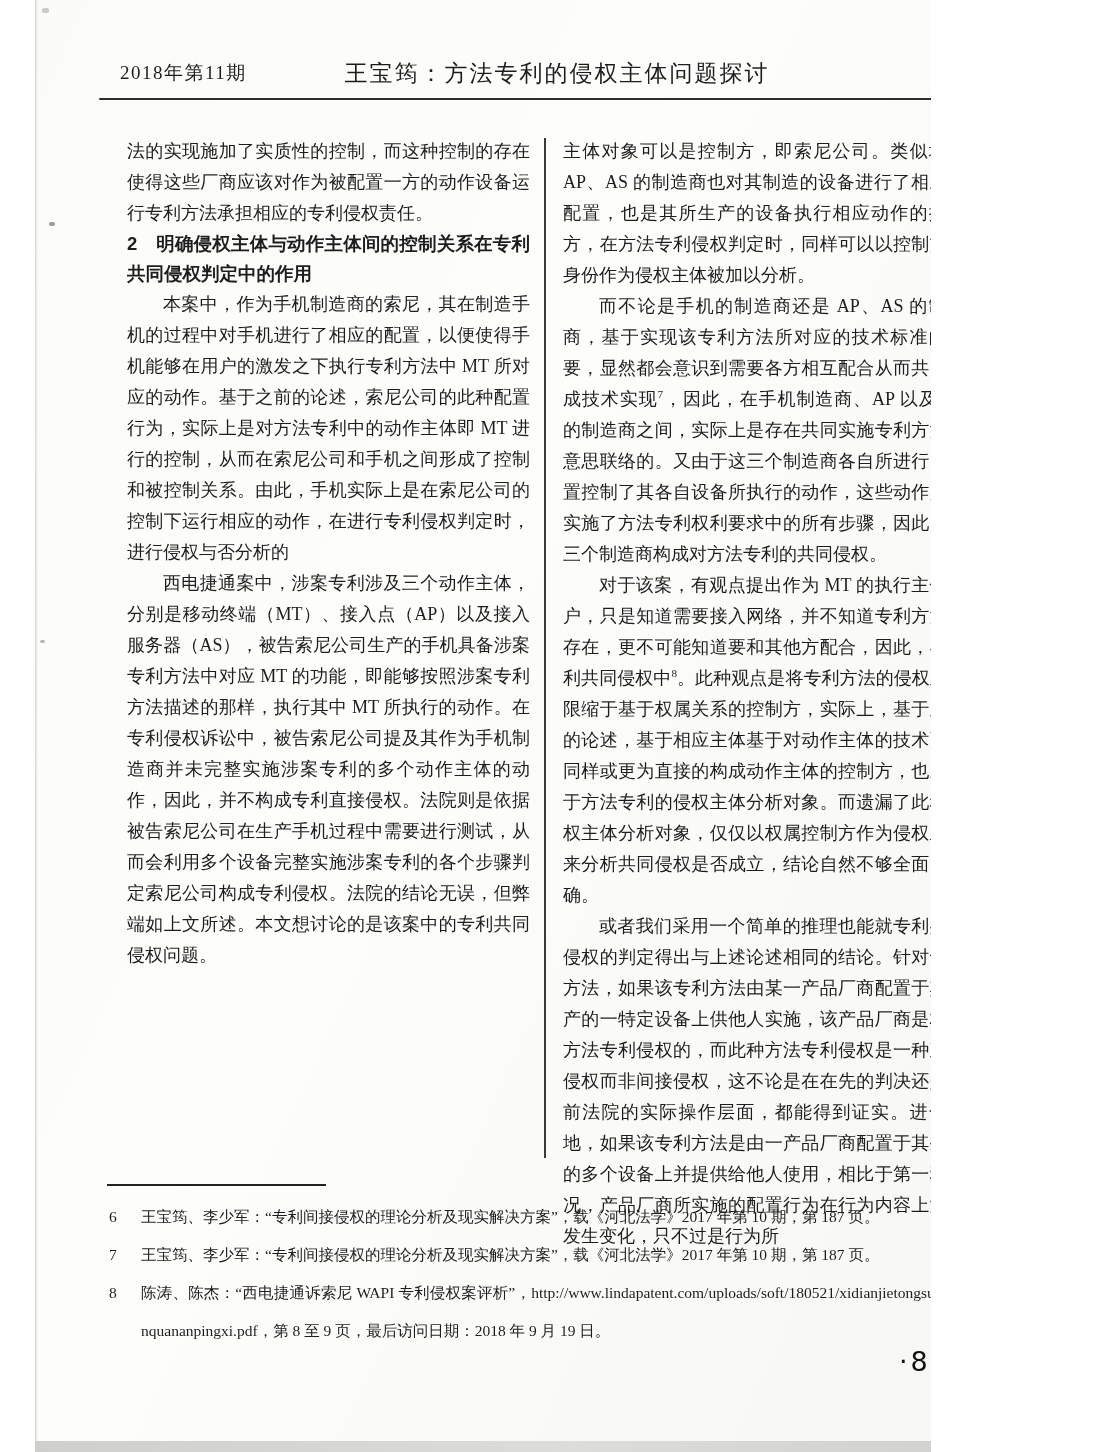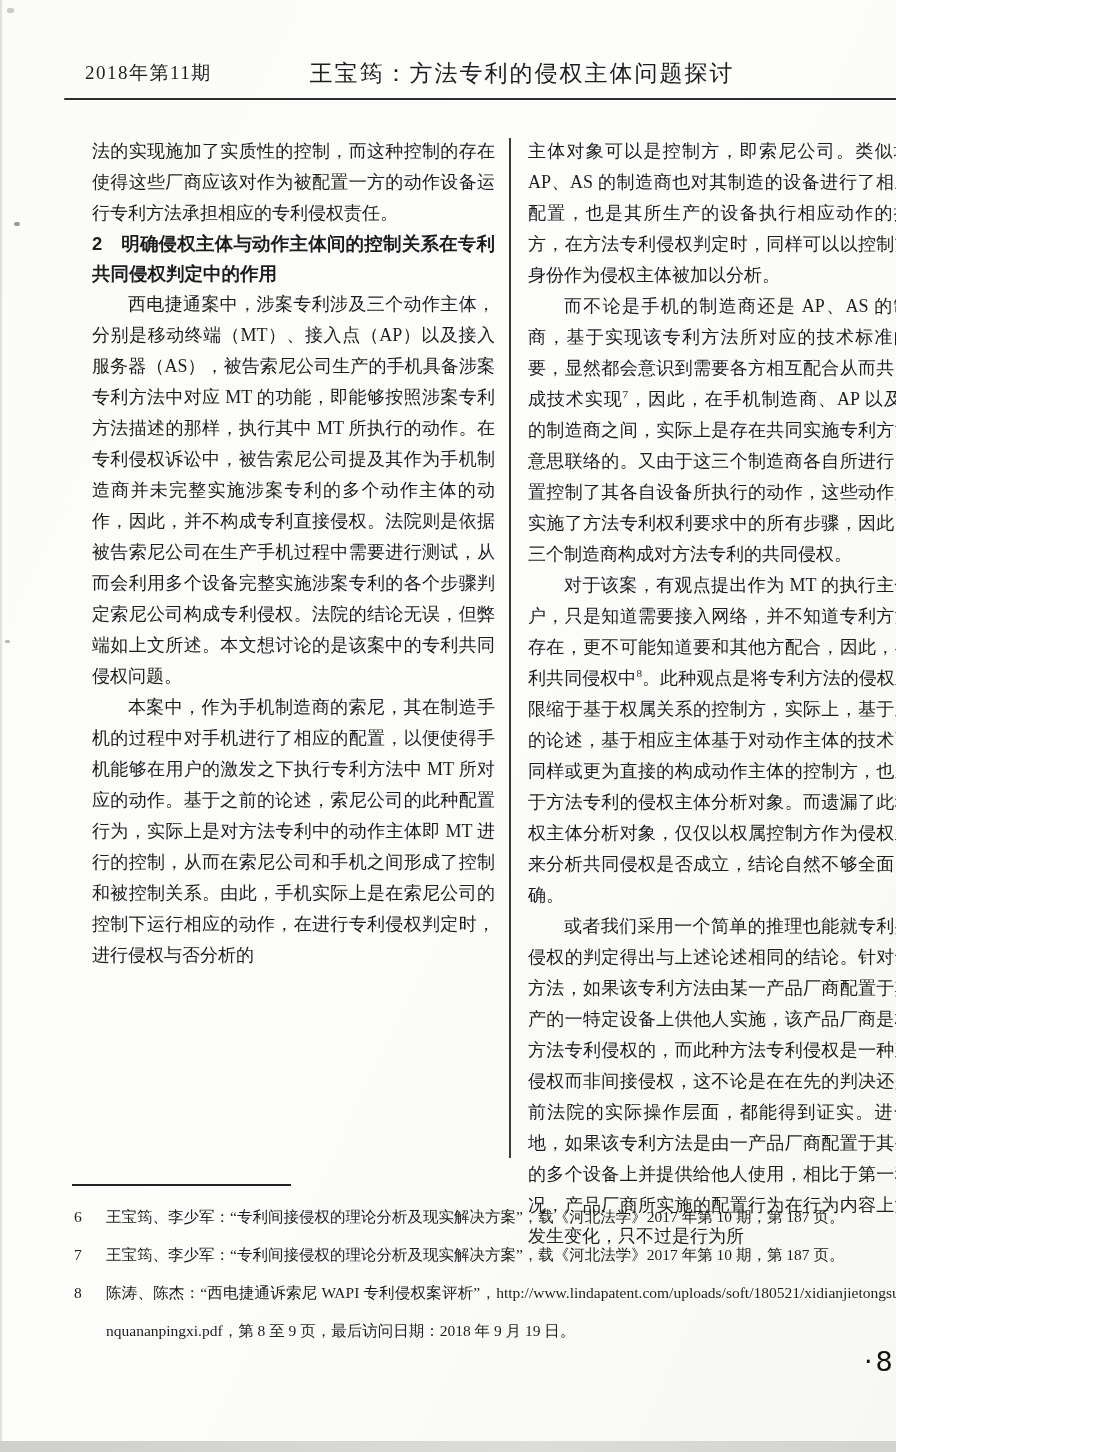--- a/index.html
+++ b/index.html
@@ -1,20 +1,21 @@
 <!DOCTYPE html>
 <html><head>
 <meta charset="utf-8">
 <style>
   html,body { margin:0; padding:0; }
   .page {
     position:relative; width:896px; height:1452px; overflow:hidden;
     background:linear-gradient(115deg,#fbfbf8 0%,#fdfdfc 45%,#f7f7f4 100%);
     font-family:"Liberation Serif","DejaVu Serif",serif;
     color:#1d1d1d;
+    margin-left:35px;
   }
   
   .header-issue { position:absolute; left:85px; top:60px; font-size:19px; letter-spacing:1.5px; }
   .header-title { position:absolute; left:0; top:58px; width:1044px; text-align:center; font-size:23px; letter-spacing:2px; }
   .header-rule  { position:absolute; left:64px; top:98px; width:963px; height:2px; background:#2e2e2e; border-radius:1px; }
   
   .col { position:absolute; top:136px; width:403px; font-size:18px; line-height:31px; text-align:justify; }
   .col-left  { left:92px; }
   .col-right { left:528px; }
   .col p { margin:0; }
@@ -59,22 +60,22 @@
 
   <div class="header-issue">2018年第11期</div>
   <div class="header-title">王宝筠：方法专利的侵权主体问题探讨</div>
   <div class="header-rule"></div>
 
   <div class="column-divider"></div>
 
   <div class="col col-left">
     <p>法的实现施加了实质性的控制，而这种控制的存在使得这些厂商应该对作为被配置一方的动作设备运行专利方法承担相应的专利侵权责任。</p>
     <p class="section-heading">2　明确侵权主体与动作主体间的控制关系在专利共同侵权判定中的作用</p>
+    <p class="indent">本案中，作为手机制造商的索尼，其在制造手机的过程中对手机进行了相应的配置，以便使得手机能够在用户的激发之下执行专利方法中 MT 所对应的动作。基于之前的论述，索尼公司的此种配置行为，实际上是对方法专利中的动作主体即 MT 进行的控制，从而在索尼公司和手机之间形成了控制和被控制关系。由此，手机实际上是在索尼公司的控制下运行相应的动作，在进行专利侵权判定时，进行侵权与否分析的</p>
     <p class="indent">西电捷通案中，涉案专利涉及三个动作主体，分别是移动终端（MT）、接入点（AP）以及接入服务器（AS），被告索尼公司生产的手机具备涉案专利方法中对应 MT 的功能，即能够按照涉案专利方法描述的那样，执行其中 MT 所执行的动作。在专利侵权诉讼中，被告索尼公司提及其作为手机制造商并未完整实施涉案专利的多个动作主体的动作，因此，并不构成专利直接侵权。法院则是依据被告索尼公司在生产手机过程中需要进行测试，从而会利用多个设备完整实施涉案专利的各个步骤判定索尼公司构成专利侵权。法院的结论无误，但弊端如上文所述。本文想讨论的是该案中的专利共同侵权问题。</p>
-    <p class="indent">本案中，作为手机制造商的索尼，其在制造手机的过程中对手机进行了相应的配置，以便使得手机能够在用户的激发之下执行专利方法中 MT 所对应的动作。基于之前的论述，索尼公司的此种配置行为，实际上是对方法专利中的动作主体即 MT 进行的控制，从而在索尼公司和手机之间形成了控制和被控制关系。由此，手机实际上是在索尼公司的控制下运行相应的动作，在进行专利侵权判定时，进行侵权与否分析的</p>
   </div>
 
   <div class="col col-right">
     <p>主体对象可以是控制方，即索尼公司。类似地，AP、AS 的制造商也对其制造的设备进行了相应的配置，也是其所生产的设备执行相应动作的控制方，在方法专利侵权判定时，同样可以以控制方的身份作为侵权主体被加以分析。</p>
     <p class="indent"><span>而不论是手机的制造商还是 AP、AS 的制造商，基于实现该专利方法所对应的技术标准的需要，显然都会意识到需要各方相互配合从而共同达成技术实现</span><sup>7</sup><span>，因此，在手机制造商、AP 以及 AS 的制造商之间，实际上是存在共同实施专利方法的意思联络的。又由于这三个制造商各自所进行的配置控制了其各自设备所执行的动作，这些动作完整实施了方法专利权利要求中的所有步骤，因此，这三个制造商构成对方法专利的共同侵权。</span></p>
     <p class="indent"><span>对于该案，有观点提出作为 MT 的执行主体用户，只是知道需要接入网络，并不知道专利方法的存在，更不可能知道要和其他方配合，因此，在专利共同侵权中</span><sup>8</sup><span>。此种观点是将专利方法的侵权主体限缩于基于权属关系的控制方，实际上，基于之前的论述，基于相应主体基于对动作主体的技术配置同样或更为直接的构成动作主体的控制方，也应属于方法专利的侵权主体分析对象。而遗漏了此种侵权主体分析对象，仅仅以权属控制方作为侵权主体来分析共同侵权是否成立，结论自然不够全面、准确。</span></p>
     <p class="indent">或者我们采用一个简单的推理也能就专利共同侵权的判定得出与上述论述相同的结论。针对专利方法，如果该专利方法由某一产品厂商配置于其生产的一特定设备上供他人实施，该产品厂商是构成方法专利侵权的，而此种方法专利侵权是一种直接侵权而非间接侵权，这不论是在在先的判决还是当前法院的实际操作层面，都能得到证实。进一步地，如果该专利方法是由一产品厂商配置于其生产的多个设备上并提供给他人使用，相比于第一种情况，产品厂商所实施的配置行为在行为内容上没有发生变化，只不过是行为所</p>
   </div>
 
   <div class="footnote-separator"></div>

